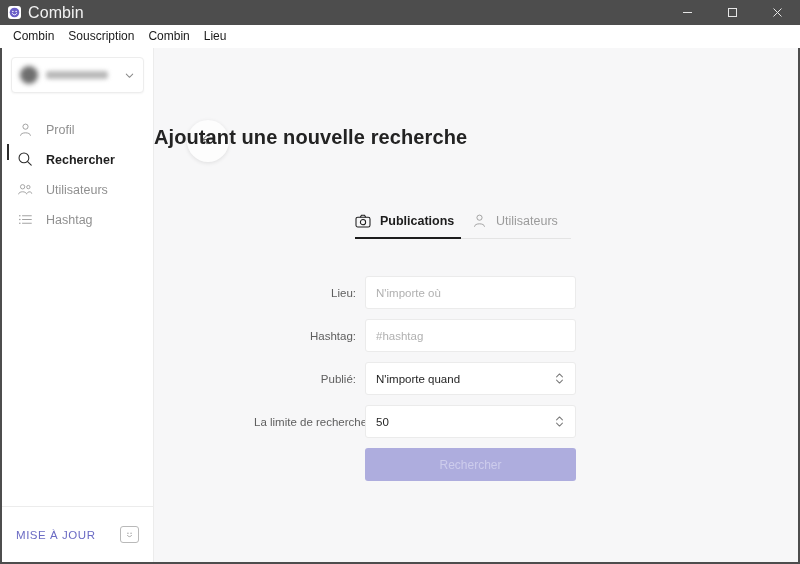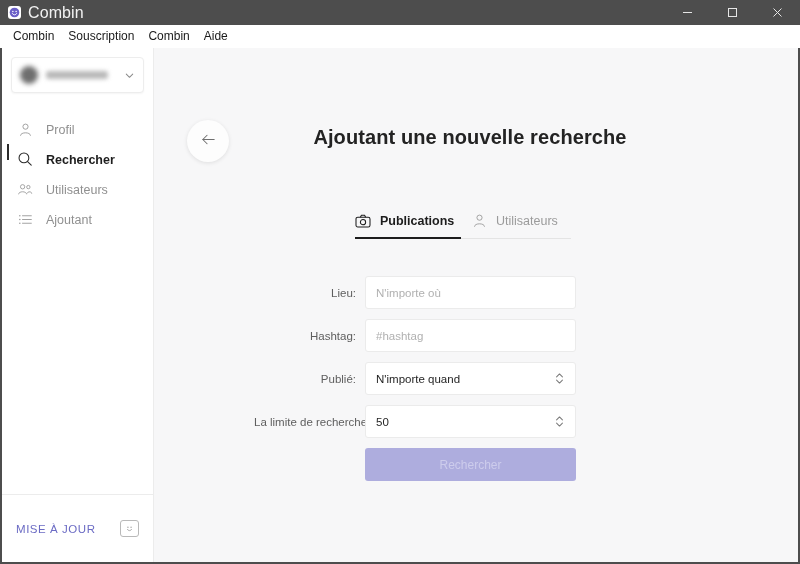--- a/index.html
+++ b/index.html
@@ -179,21 +179,21 @@
     position: absolute;
     left: 5px;
     top: 7px;
     width: 2px;
     height: 16px;
     background: #2b2b2b;
   }
   .sidebar-footer {
     margin-top: auto;
     border-top: 1px solid #ececec;
-    height: 68px;
+    height: 56px;
     display: flex;
     align-items: center;
     padding: 0 14px;
     box-sizing: border-box;
   }
   .update-link {
     font-size: 11.5px;
     color: #6b6bc4;
     letter-spacing: .55px;
     white-space: nowrap;
@@ -229,21 +229,20 @@
     display: flex;
     align-items: center;
     justify-content: center;
     color: #6f6f6f;
   }
   .page-title {
     position: absolute;
     left: 0;
     right: 0;
     top: 78px;
-    text-align: center;
     font-size: 20px;
     font-weight: bold;
     color: #232323;
     letter-spacing: .1px;
     padding-right: 12px;
   }
   .tabs {
     position: absolute;
     left: 201px;
     top: 165px;
@@ -378,21 +377,21 @@
             <line x1="9.5" y1="1.5" x2="1.5" y2="9.5" stroke="currentColor" stroke-width="1"></line>
           </svg>
       </div>
     </div>
   </div>
 
   <div class="menubar">
     <div class="menu-item">Combin</div>
     <div class="menu-item">Souscription</div>
     <div class="menu-item">Combin</div>
-    <div class="menu-item">Aide</div>
+    <div class="menu-item">Lieu</div>
   </div>
 
   <div class="body-split">
 
     <div class="sidebar">
 
       <div class="account-card">
         <span class="avatar"></span>
         <span class="account-name"></span>
         <span class="chev">
@@ -440,21 +439,21 @@
           <span class="nav-icon">
             <svg width="15" height="15" viewBox="0 0 18 18">
               <circle cx="2.2" cy="4.5" r="0.9" fill="currentColor"></circle>
               <circle cx="2.2" cy="9" r="0.9" fill="currentColor"></circle>
               <circle cx="2.2" cy="13.5" r="0.9" fill="currentColor"></circle>
               <line x1="5.4" y1="4.5" x2="16" y2="4.5" stroke="currentColor" stroke-width="1.1" stroke-linecap="round"></line>
               <line x1="5.4" y1="9" x2="16" y2="9" stroke="currentColor" stroke-width="1.1" stroke-linecap="round"></line>
               <line x1="5.4" y1="13.5" x2="16" y2="13.5" stroke="currentColor" stroke-width="1.1" stroke-linecap="round"></line>
             </svg>
           </span>
-          <span class="nav-label">Ajoutant</span>
+          <span class="nav-label">Hashtag</span>
         </div>
 
       </div>
 
       <div class="sidebar-footer">
         <span class="update-link">MISE À JOUR</span>
         <span class="update-icon">
           <svg width="11" height="11" viewBox="0 0 14 14">
             <circle cx="5" cy="5.4" r="0.85" fill="currentColor"></circle>
             <circle cx="9" cy="5.4" r="0.85" fill="currentColor"></circle>

